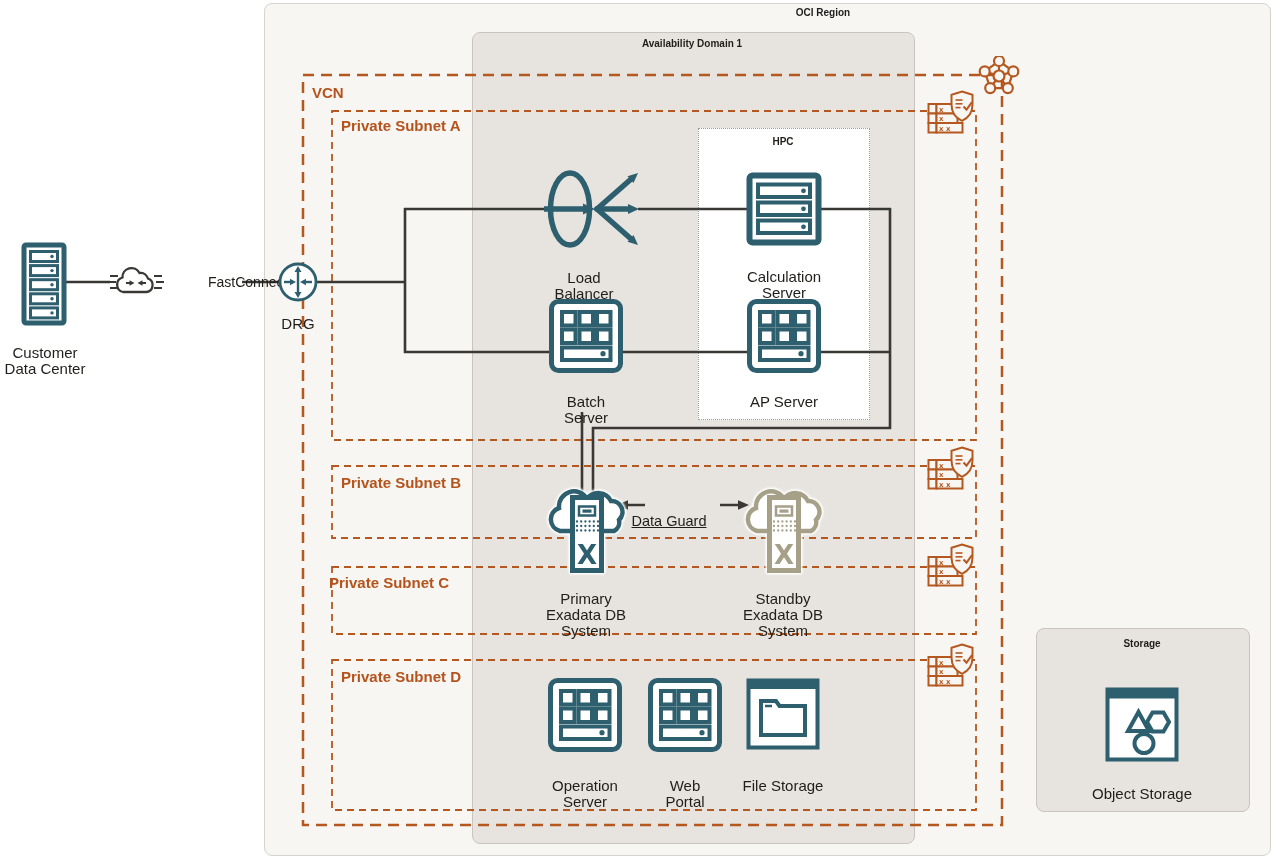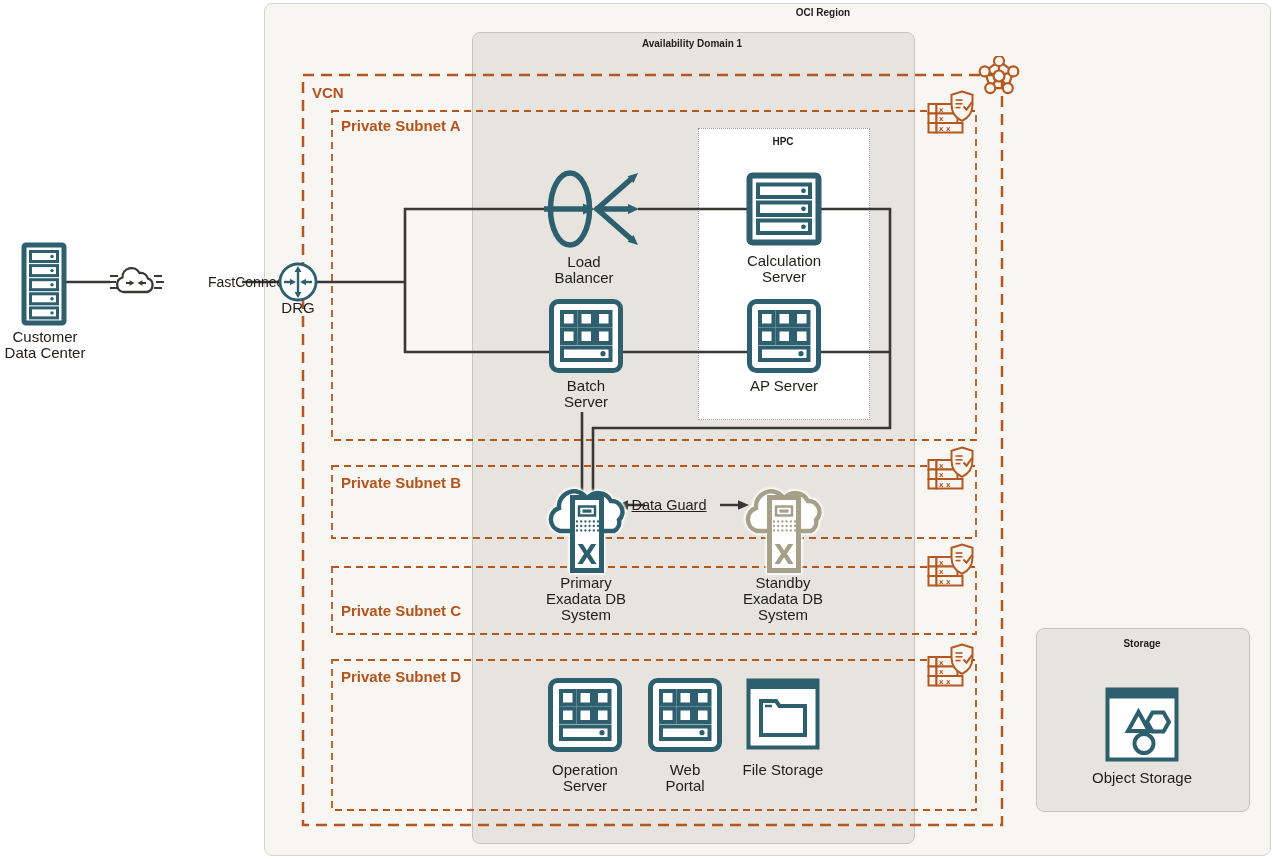--- a/index.html
+++ b/index.html
@@ -6,21 +6,21 @@
   .canvas{position:relative;width:1273px;height:859px;background:#ffffff;
           font-family:"Liberation Sans",sans-serif;overflow:hidden;}
   .abs{position:absolute;}
   .region-box{background:#f7f6f3;border:1px solid #d7d4ce;border-radius:8px;}
   .ad-box{background:#e7e4df;border:1px solid #c9c5be;border-radius:8px;}
   .hpc-box{background:#ffffff;border:1.5px dotted #9d9d9a;}
   .box-title{font-weight:bold;font-size:10px;color:#201d1a;white-space:nowrap;
              transform:translateX(-50%);}
   .orange-label{color:#b5531c;font-weight:bold;font-size:15px;white-space:nowrap;}
   .node-label{font-size:15px;color:#201d1a;text-align:center;white-space:pre-line;
-              line-height:16px;transform:translateX(-50%);}
+              line-height:16px;transform:translateX(-50%);margin-top:16px;}
   .small-label{font-size:14px;color:#201d1a;white-space:nowrap;}
   .halo{filter:drop-shadow(0 0 1px #fff) drop-shadow(0 0 1px #fff) drop-shadow(0 0 1px #fff);}
   svg{display:block;}
 </style>
 </head>
 <body>
 
 <div class="canvas">
 
   <div class="abs region-box" style="left:264px;top:3px;width:1005px;height:851px;"></div>
@@ -65,21 +65,21 @@
   </svg>
 
   <div class="abs box-title" style="left:823px;top:7px;">OCI Region</div>
   <div class="abs box-title" style="left:692px;top:38px;">Availability Domain 1</div>
   <div class="abs box-title" style="left:783px;top:136px;">HPC</div>
   <div class="abs box-title" style="left:1142px;top:638px;">Storage</div>
 
   <div class="abs orange-label" style="left:312px;top:84px;">VCN</div>
   <div class="abs orange-label" style="left:341px;top:117px;">Private Subnet A</div>
   <div class="abs orange-label" style="left:341px;top:474px;">Private Subnet B</div>
-  <div class="abs orange-label" style="left:341px;top:574px;margin-top:28px;">Private Subnet C</div>
+  <div class="abs orange-label" style="left:329px;top:574px;">Private Subnet C</div>
   <div class="abs orange-label" style="left:341px;top:668px;">Private Subnet D</div>
 
   <div class="abs" style="left:21px;top:242px;">
     <svg width="46" height="84" viewBox="0 0 46 84">
       <rect x="3" y="3" width="40" height="78" rx="2" fill="#fff" stroke="#2d5f6e" stroke-width="5"></rect>
       <g fill="#fff" stroke="#2d5f6e" stroke-width="3">
         <rect x="9.5" y="9.5" width="27" height="10"></rect>
           <rect x="9.5" y="23.6" width="27" height="10"></rect>
         <rect x="9.5" y="37.7" width="27" height="10"></rect>
           <rect x="9.5" y="51.8" width="27" height="10"></rect>

